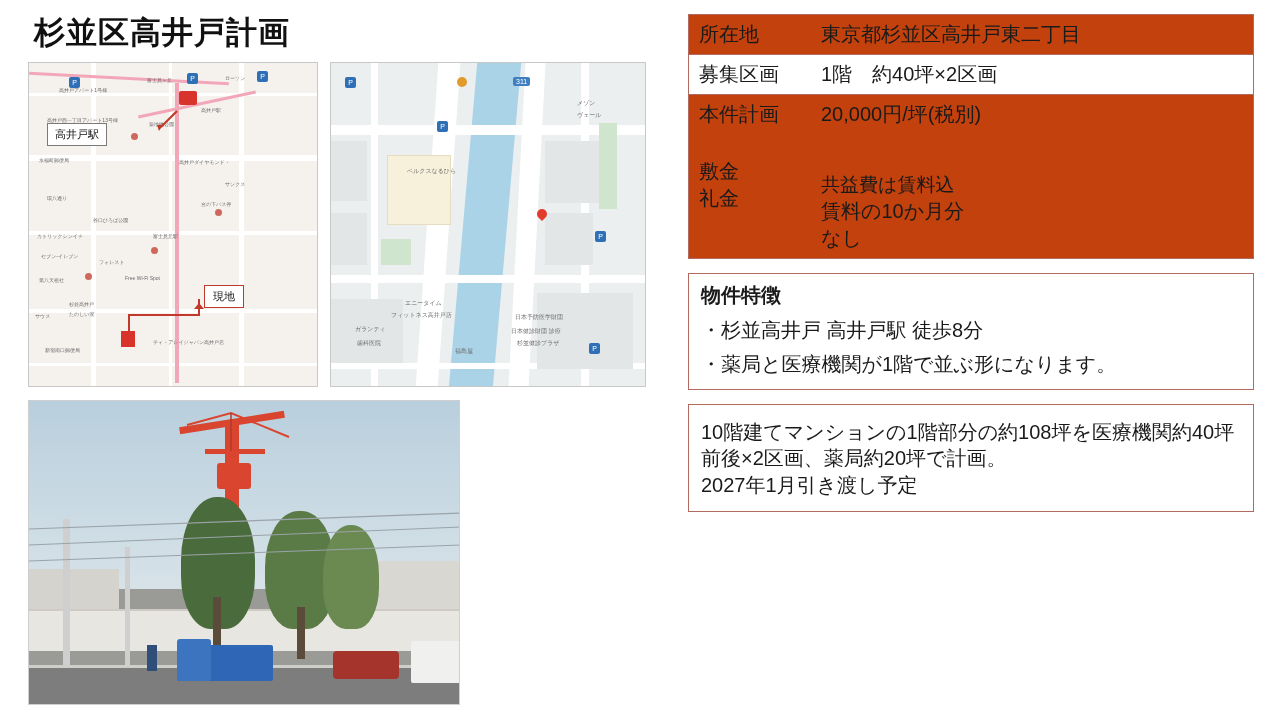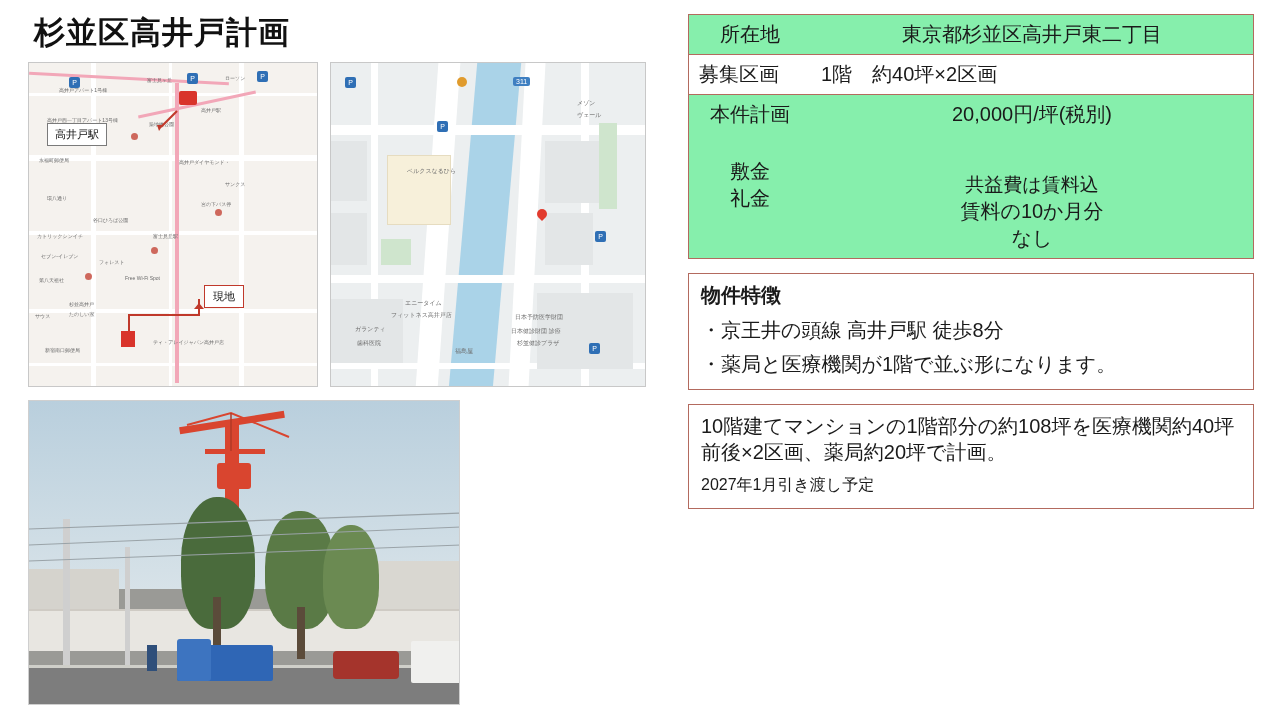--- a/index.html
+++ b/index.html
@@ -87,32 +87,32 @@
   .summary { border-collapse: collapse; width: 100%; }
   .summary td {
     border-bottom: 1px solid #b36a5e;
     padding: 6px 10px;
     font-size: 20px;
     vertical-align: top;
   }
   .summary tr:last-child td { border-bottom: none; }
   .summary .hdr { font-size: 19px; padding: 7px 10px; }
   .summary .lbl { width: 122px; white-space: nowrap; }
-  .tint { background: #86efac; text-align: center; }
+  .tint { background: #c2410c; }
   .plain { background: #ffffff; }
   .sub { font-size: 19px; margin-top: 44px; }
 
   .feature-panel { background: #ffffff; padding: 8px 0 12px 12px; }
   .feature-title { font-size: 20px; font-weight: bold; margin-bottom: 6px; }
   .feature-item { font-size: 20px; margin: 9px 0 0 0; line-height: 1.25; }
 
   .plan-panel { background: #ffffff; padding: 8px 12px 12px 12px; }
   .plan-title { font-size: 20px; font-weight: bold; margin-bottom: 4px; }
-  .plan-body { font-size: 20px; line-height: 1.32; }
-  .plan-body2 { font-size: 16px; margin-top: 9px; }
+  .plan-body { font-size: 20px; line-height: 1.32; margin-top: 6px; }
+  .plan-body2 { font-size: 20px; }
 </style>
 </head>
 <body>
 
 <div class="left-col">
 
   <div class="page-title">杉並区高井戸計画</div>
 
   <div class="map-a">
     <div class="mapA-bg"></div>
@@ -287,21 +287,21 @@
           <div>賃料の10か月分</div>
           <div>なし</div>
         </td>
       </tr>
     </tbody>
       </table>
   </div>
 
   <div class="panel feature-panel">
     <div class="feature-title">物件特徴</div>
-    <div class="feature-item">・京王井の頭線 高井戸駅 徒歩8分</div>
+    <div class="feature-item">・杉並高井戸 高井戸駅 徒歩8分</div>
     <div class="feature-item">・薬局と医療機関が1階で並ぶ形になります。</div>
   </div>
 
   <div class="panel plan-panel">
     <div class="plan-body">10階建てマンションの1階部分の約108坪を医療機関約40坪前後×2区画、薬局約20坪で計画。</div>
     <div class="plan-body2">2027年1月引き渡し予定</div>
   </div>
 </div>
 
 </body></html>

